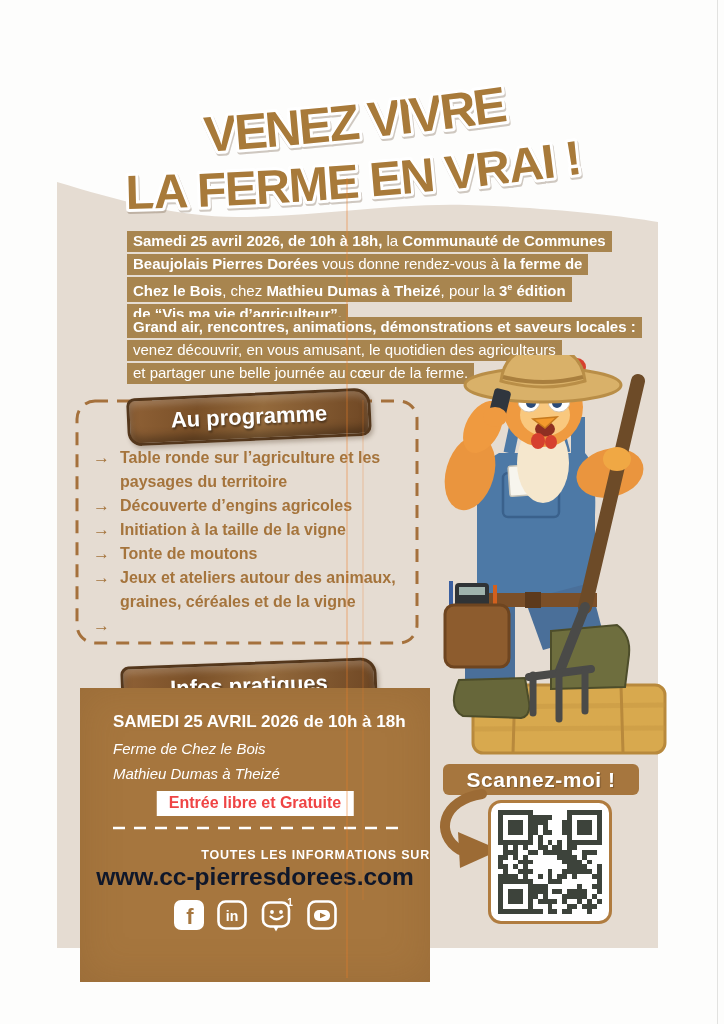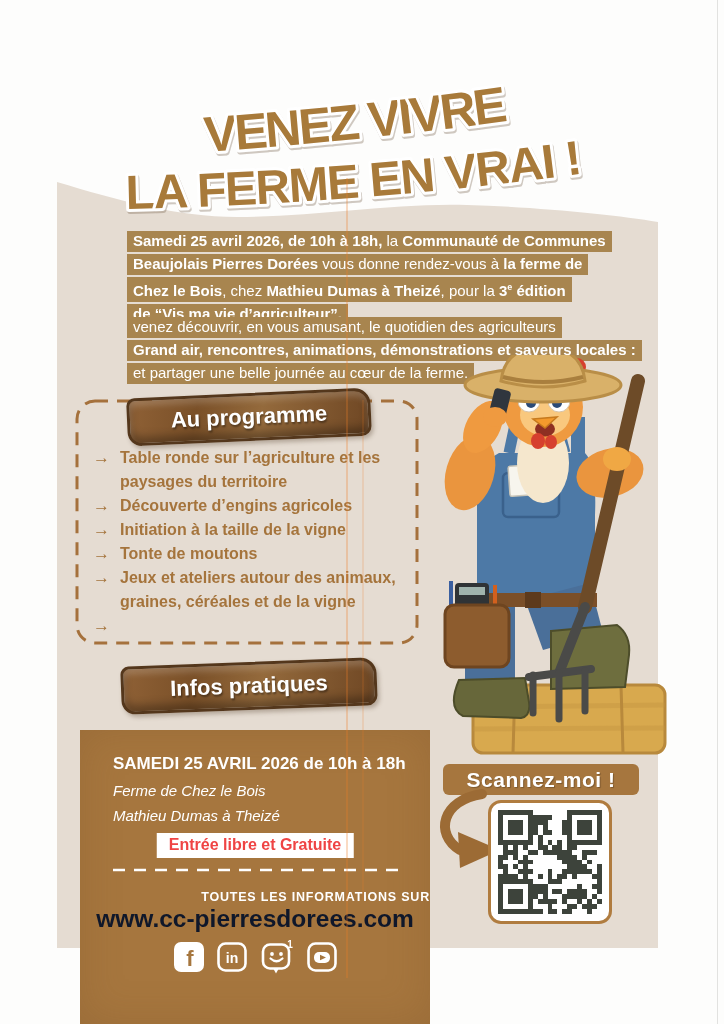--- a/index.html
+++ b/index.html
@@ -39,21 +39,21 @@
   .plank-infos{left:121px;top:662px;width:250px;height:42px;font-size:22px;transform:rotate(-2.2deg);}
 
   
   .prog-list{left:93px;top:446px;width:308px;}
   .prog-item{position:relative;padding-left:27px;color:#a5743c;font-weight:bold;
              font-size:16px;line-height:24px;}
   .prog-item .arrow{position:absolute;left:0;top:0;font-weight:bold;font-size:17px;}
 
   
   .brown-panel{left:80px;top:688px;width:350px;height:294px;background:#a6763e;
-               box-shadow:inset 0 0 40px rgba(120,80,40,.25);margin-top:42px;}
+               box-shadow:inset 0 0 40px rgba(120,80,40,.25);}
   .info-date{position:absolute;left:33px;top:24px;color:#fff;font-weight:bold;font-size:17px;}
   .info-venue1{position:absolute;left:33px;top:52px;color:#fff;font-style:italic;font-size:15px;}
   .info-venue2{position:absolute;left:33px;top:77px;color:#fff;font-style:italic;font-size:15px;}
   .badge{position:absolute;left:50%;top:103px;transform:translateX(-50%);background:#ffffff;
          color:#ef4444;font-weight:bold;font-size:16px;padding:3px 12px 4px 12px;white-space:nowrap;}
   .info-more{position:absolute;left:0;top:160px;width:100%;text-align:right;color:#fff;
              font-size:12.5px;font-weight:bold;letter-spacing:0.8px;}
   .info-url{position:absolute;left:0;top:175px;width:100%;text-align:center;color:#0f172a;
             font-size:24.5px;font-weight:bold;}
   .social-row{position:absolute;left:0;top:212px;width:100%;display:flex;
@@ -93,22 +93,22 @@
   </svg>
 
   <div class="abs hl-par p1">
     <span class="hl-line"><span class="b">Samedi 25 avril 2026, de 10h à 18h,</span><span class="r"> la </span><span class="b">Communauté de Communes</span></span>
     <span class="hl-line"><span class="b">Beaujolais Pierres Dorées</span><span class="r"> vous donne rendez-vous à </span><span class="b">la ferme de</span></span>
     <span class="hl-line"><span class="b">Chez le Bois</span><span class="r">, chez </span><span class="b">Mathieu Dumas à Theizé</span><span class="r">, pour la </span><span class="b">3</span><span class="sup">e</span><span class="b"> édition</span></span>
     <span class="hl-line"><span class="b">de “Vis ma vie d’agriculteur”.</span></span>
   </div>
 
   <div class="abs hl-par p2">
+    <span class="hl-line"><span class="b">Grand air, rencontres, animations, démonstrations et saveurs locales :</span></span>
     <span class="hl-line"><span class="r">venez découvrir, en vous amusant, le quotidien des agriculteurs</span></span>
-    <span class="hl-line"><span class="b">Grand air, rencontres, animations, démonstrations et saveurs locales :</span></span>
     <span class="hl-line"><span class="r">et partager une belle journée au cœur de la ferme.</span></span>
   </div>
 
   <svg class="abs" style="left:74px;top:398px" width="346" height="248" viewBox="0 0 346 248">
     <rect x="3" y="3" width="340" height="242" rx="18" fill="none" stroke="#a5713c" stroke-width="3" stroke-dasharray="13 9"></rect>
   </svg>
 
   <div class="abs plank plank-programme">
     <span>Au programme</span>
   </div>

